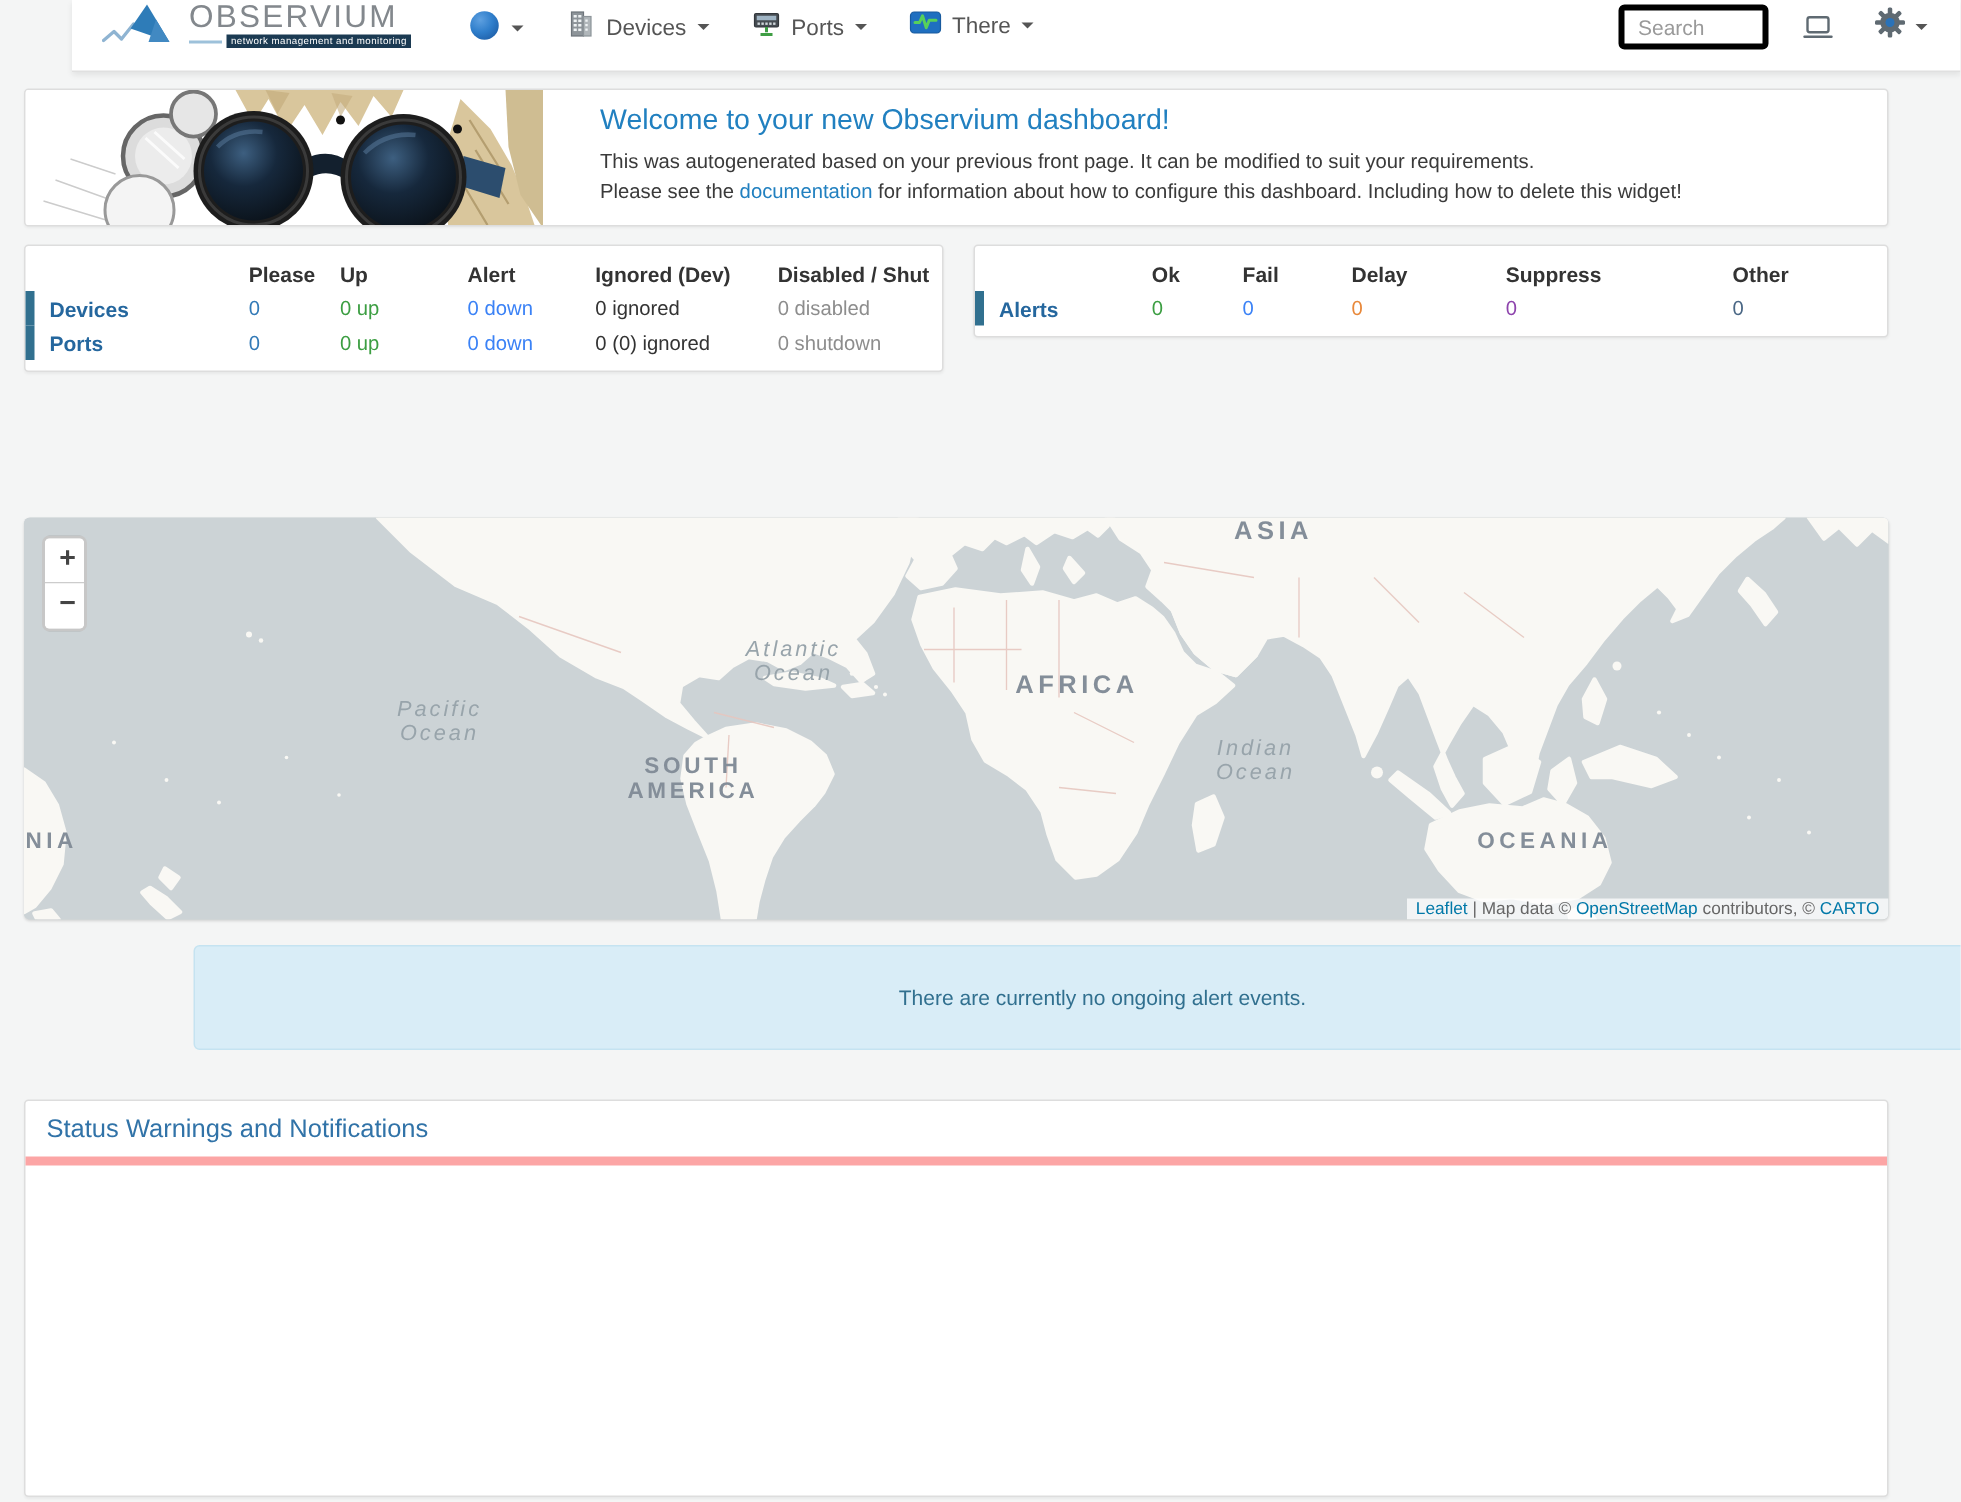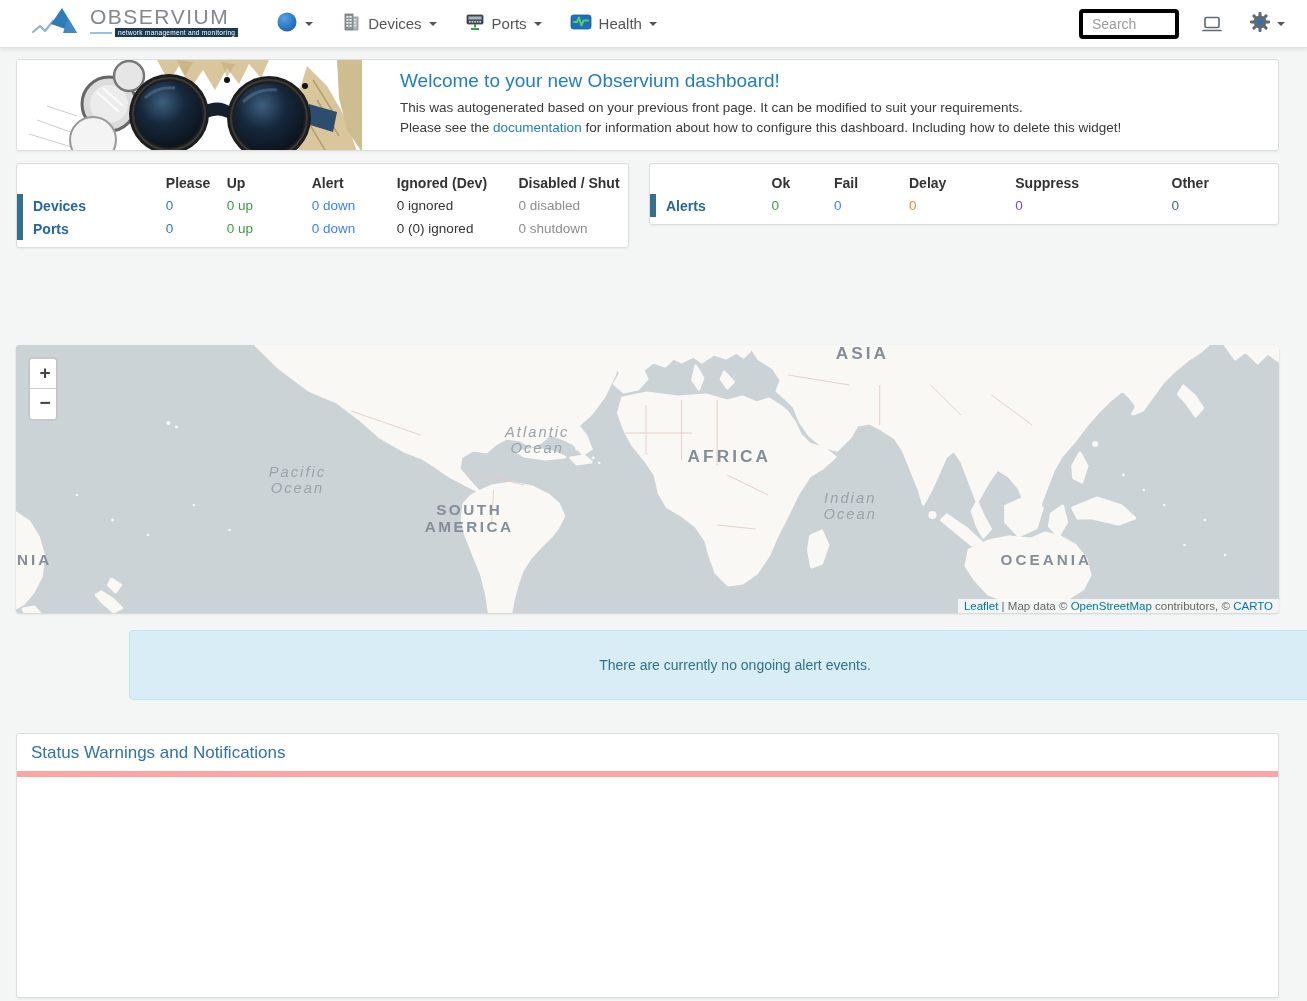--- a/index.html
+++ b/index.html
@@ -5,44 +5,44 @@
   * { margin:0; padding:0; box-sizing:border-box; }
   html,body { width:1307px; height:1001px; }
   body {
     background:#f4f5f5;
     font-family:"Liberation Sans", sans-serif;
     color:#333;
     overflow:hidden;
   }
   
   .navbar {
-    height:48px; background:#fff; display:flex; align-items:center;
-    padding:0 18px 0 32px; border-bottom:1px solid #e0e0e0;
-    box-shadow:0 2px 4px rgba(0,0,0,.08); position:relative; z-index:10;
+    height:48px; background:#fff; display:flex; align-items:flex-start;
+    padding:0 18px 0 20px; border-bottom:1px solid #e0e0e0;
+    box-shadow:0 2px 4px rgba(0,0,0,.08); position:relative; z-index:10;margin-left:48px;
   }
   .brand { display:flex; align-items:flex-start; margin-right:28px; cursor:pointer; }
   .brand-text { margin-left:6px; }
   .brand-name { font-size:21px; font-weight:300; letter-spacing:1.5px; color:#83888d; line-height:24px; }
   .brand-tagline { display:flex; align-items:center; justify-content:flex-end; margin-top:-1px; }
   .tagline-rule { width:22px; height:2px; background:#9dc1da; margin-right:3px; }
   .brand-tagline span.badge { background:#1b3a52; color:#fff; font-size:6.5px; letter-spacing:.3px; padding:1px 3px; white-space:nowrap; }
   .nav-item {
     display:flex; align-items:center; gap:7px; padding:6px 10px; margin-right:8px;
     color:#555; font-size:15px; cursor:pointer; border-radius:3px;
   }
   .caret { width:0; height:0; border-left:4px solid transparent; border-right:4px solid transparent; border-top:4px solid #555; }
   .nav-right { margin-left:auto; display:flex; align-items:center; gap:18px; }
   .search-input {
     width:100px; height:30px; border:4px solid #000000; border-radius:4px;
     font-family:"Liberation Sans",sans-serif; font-size:14px; padding:0 9px; color:#333; outline:none;
   }
   .search-input::placeholder { color:#9a9a9a; }
   .icon-btn { display:flex; align-items:center; gap:6px; cursor:pointer; padding:4px; }
   
-  .content { margin:0 28px 0 16px; }
+  .content { margin:0 48px 0 16px; }
   .panel {
     background:#fff; border:1px solid #ddd; border-radius:3px;
     box-shadow:0 1px 2px rgba(0,0,0,.05);
   }
   
   .welcome { margin-top:11px; height:92px; display:flex; overflow:hidden; }
   .welcome-art { flex:0 0 345px; height:100%; }
   .welcome-body { padding:10px 20px 0 38px; }
   .welcome-title { font-size:19px; color:#2180c0; margin-bottom:6px; font-weight:400; }
   .welcome-line { font-size:13.5px; line-height:20px; color:#3a3a3a; }
@@ -182,21 +182,21 @@
     <span class="caret"></span>
   </div>
 
   <div class="nav-item">
     <span>
       <svg width="22" height="18" viewBox="0 0 22 18">
         <rect x="1" y="2" width="20" height="14" rx="2.5" fill="#1f6fc0" stroke="#185a9e" stroke-width="0.8"></rect>
         <polyline points="4,9 7,9 9,4.5 11.5,12.5 13.5,7.5 18,7.5" fill="none" stroke="#57d05a" stroke-width="2" stroke-linejoin="round" stroke-linecap="round"></polyline>
       </svg>
     </span>
-    <span>Health</span>
+    <span>There</span>
     <span class="caret"></span>
   </div>
 
   <div class="nav-right">
     <input class="search-input" type="text" placeholder="Search" style="">
     <span class="icon-btn">
       <svg width="22" height="18" viewBox="0 0 22 18" fill="none" stroke="#5f6a72" stroke-width="1.6">
         <rect x="4" y="2.5" width="14" height="10" rx="1.5"></rect>
         <path d="M2 15.5 H20" stroke-linecap="round"></path>
       </svg>

